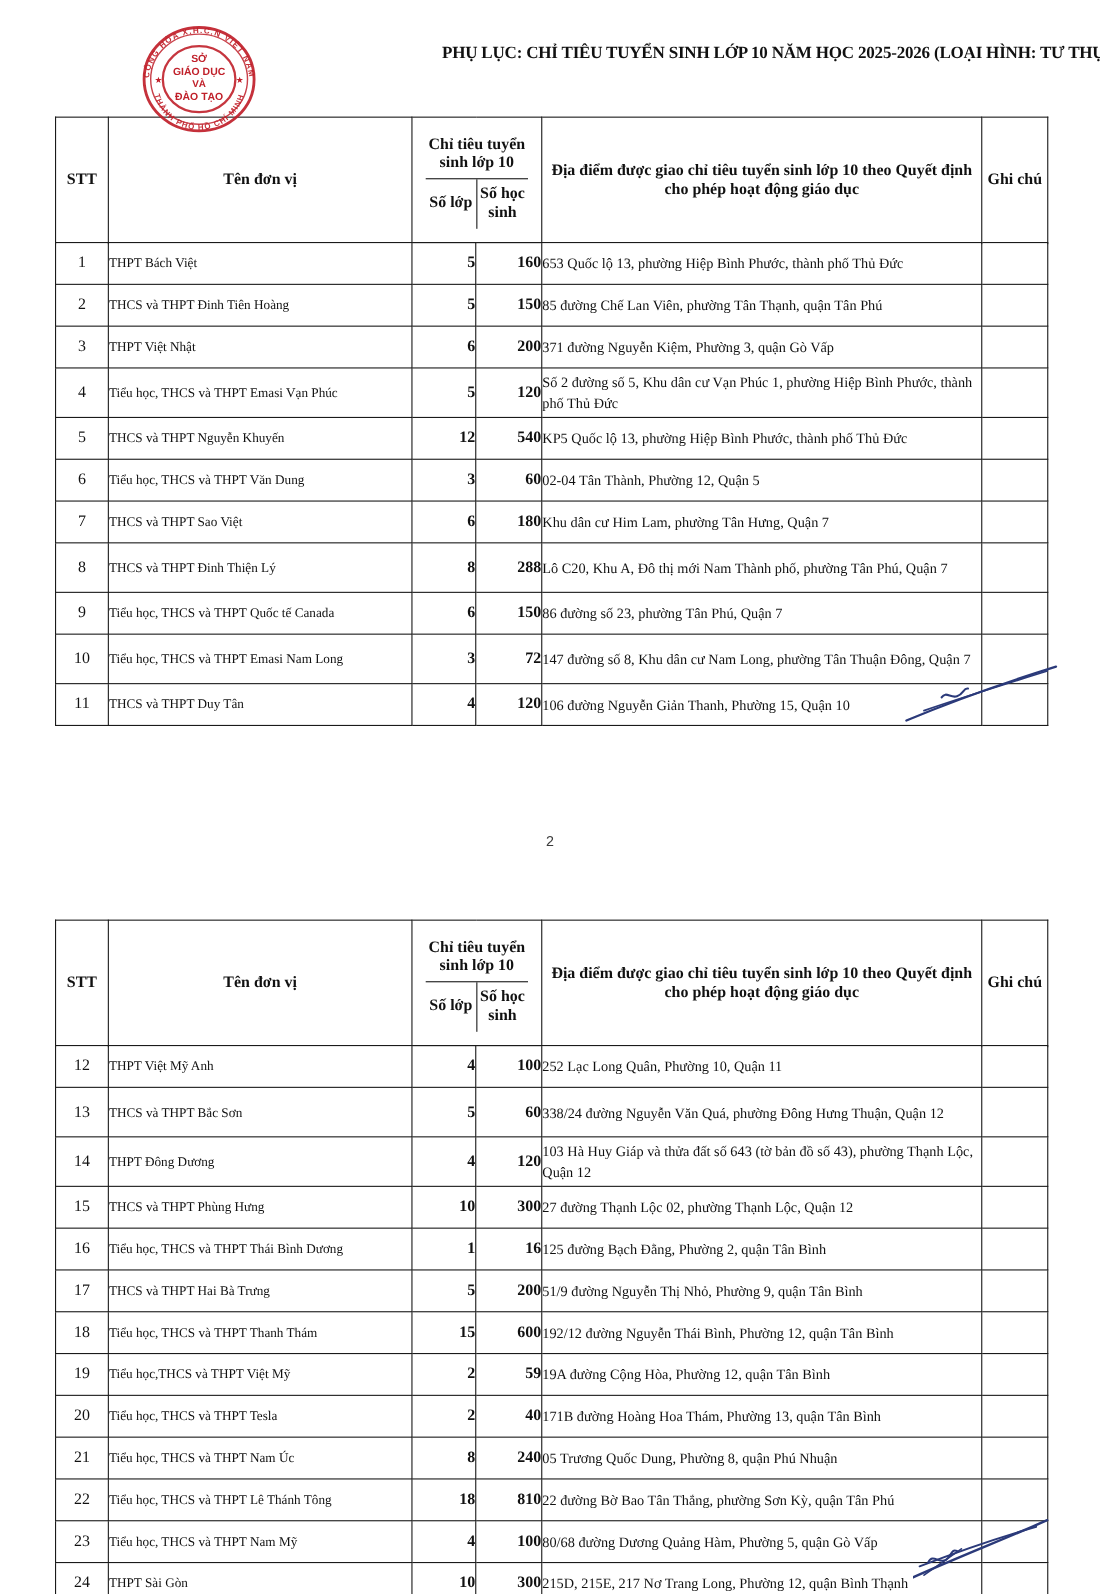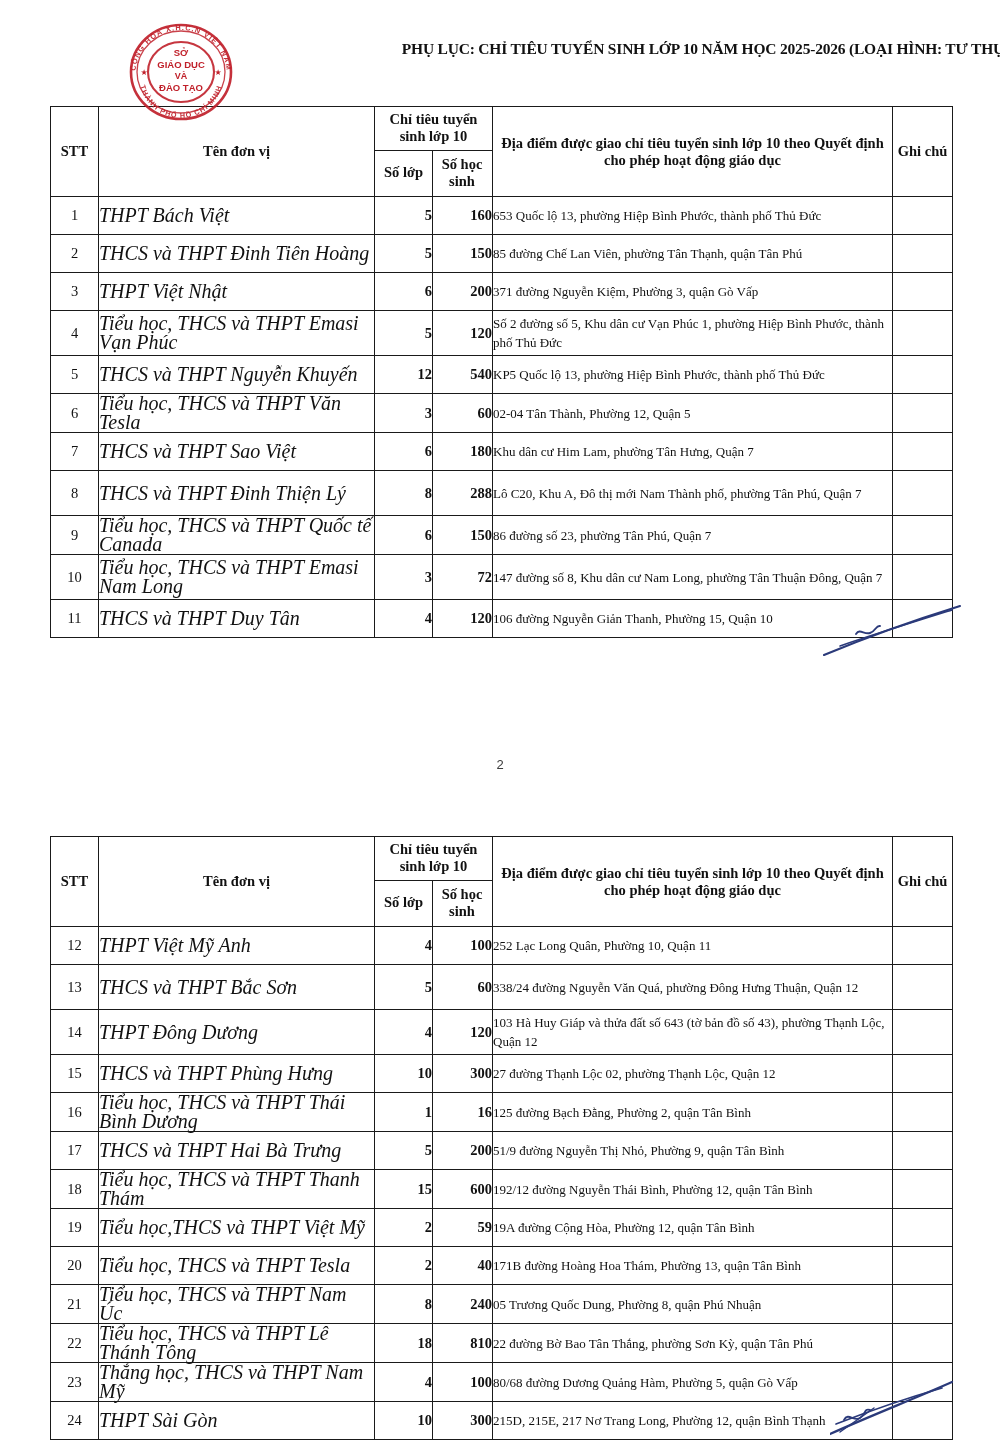--- a/index.html
+++ b/index.html
@@ -94,41 +94,40 @@
   col.c-stud  { width: 60px; }
   col.c-addr  { width: 400px; }
   col.c-note  { width: 60px; }
 
   td.stt {
     text-align: center;
     font-size: 14.5px;
     height: 37px;
   }
   td.name {
-    font-size: 20px;
+    font-size: 12px;
     padding: 2px 4px 2px 7px;
     line-height: 19px;
-    font-style: italic;
   }
   td.num {
     text-align: right;
     font-weight: bold;
     font-size: 14.5px;
     padding-right: 3px;
   }
   td.addr {
     font-size: 13px;
     line-height: 19px;
     padding: 3px 4px 3px 3px;
   }
   td.note { }
 
   tr.r-tall td.stt, tr.r-tall td.name { height: 44px; }
 
-  .hdr-sub-wrap { padding: 0 !important; }
+  .hdr-sub-wrap { padding: 12px !important; }
   .hdr-top-label {
     display: block;
     border-bottom: 1.4px solid #1a1a1a;
     padding: 4px 2px 5px;
     line-height: 17px;
   }
   .hdr-sub-row { display: flex; }
   .hdr-sub-cell {
     padding: 4px 2px 6px;
     line-height: 17px;
@@ -262,21 +261,21 @@
           <tr>
             <td class="stt">5</td>
             <td class="name">THCS và THPT Nguyễn Khuyến</td>
             <td class="num">12</td>
             <td class="num">540</td>
             <td class="addr">KP5 Quốc lộ 13, phường Hiệp Bình Phước, thành phố Thủ Đức</td>
             <td class="note"></td>
           </tr>
           <tr>
             <td class="stt">6</td>
-            <td class="name">Tiểu học, THCS và THPT Văn Tesla</td>
+            <td class="name">Tiểu học, THCS và THPT Văn Dung</td>
             <td class="num">3</td>
             <td class="num">60</td>
             <td class="addr">02-04 Tân Thành, Phường 12, Quận 5</td>
             <td class="note"></td>
           </tr>
           <tr>
             <td class="stt">7</td>
             <td class="name">THCS và THPT Sao Việt</td>
             <td class="num">6</td>
             <td class="num">180</td>
@@ -431,21 +430,21 @@
           <tr>
             <td class="stt">22</td>
             <td class="name">Tiểu học, THCS và THPT Lê Thánh Tông</td>
             <td class="num">18</td>
             <td class="num">810</td>
             <td class="addr">22 đường Bờ Bao Tân Thắng, phường Sơn Kỳ, quận Tân Phú</td>
             <td class="note"></td>
           </tr>
           <tr>
             <td class="stt">23</td>
-            <td class="name">Thắng học, THCS và THPT Nam Mỹ</td>
+            <td class="name">Tiểu học, THCS và THPT Nam Mỹ</td>
             <td class="num">4</td>
             <td class="num">100</td>
             <td class="addr">80/68 đường Dương Quảng Hàm, Phường 5, quận Gò Vấp</td>
             <td class="note"></td>
           </tr>
           <tr>
             <td class="stt">24</td>
             <td class="name">THPT Sài Gòn</td>
             <td class="num">10</td>
             <td class="num">300</td>

